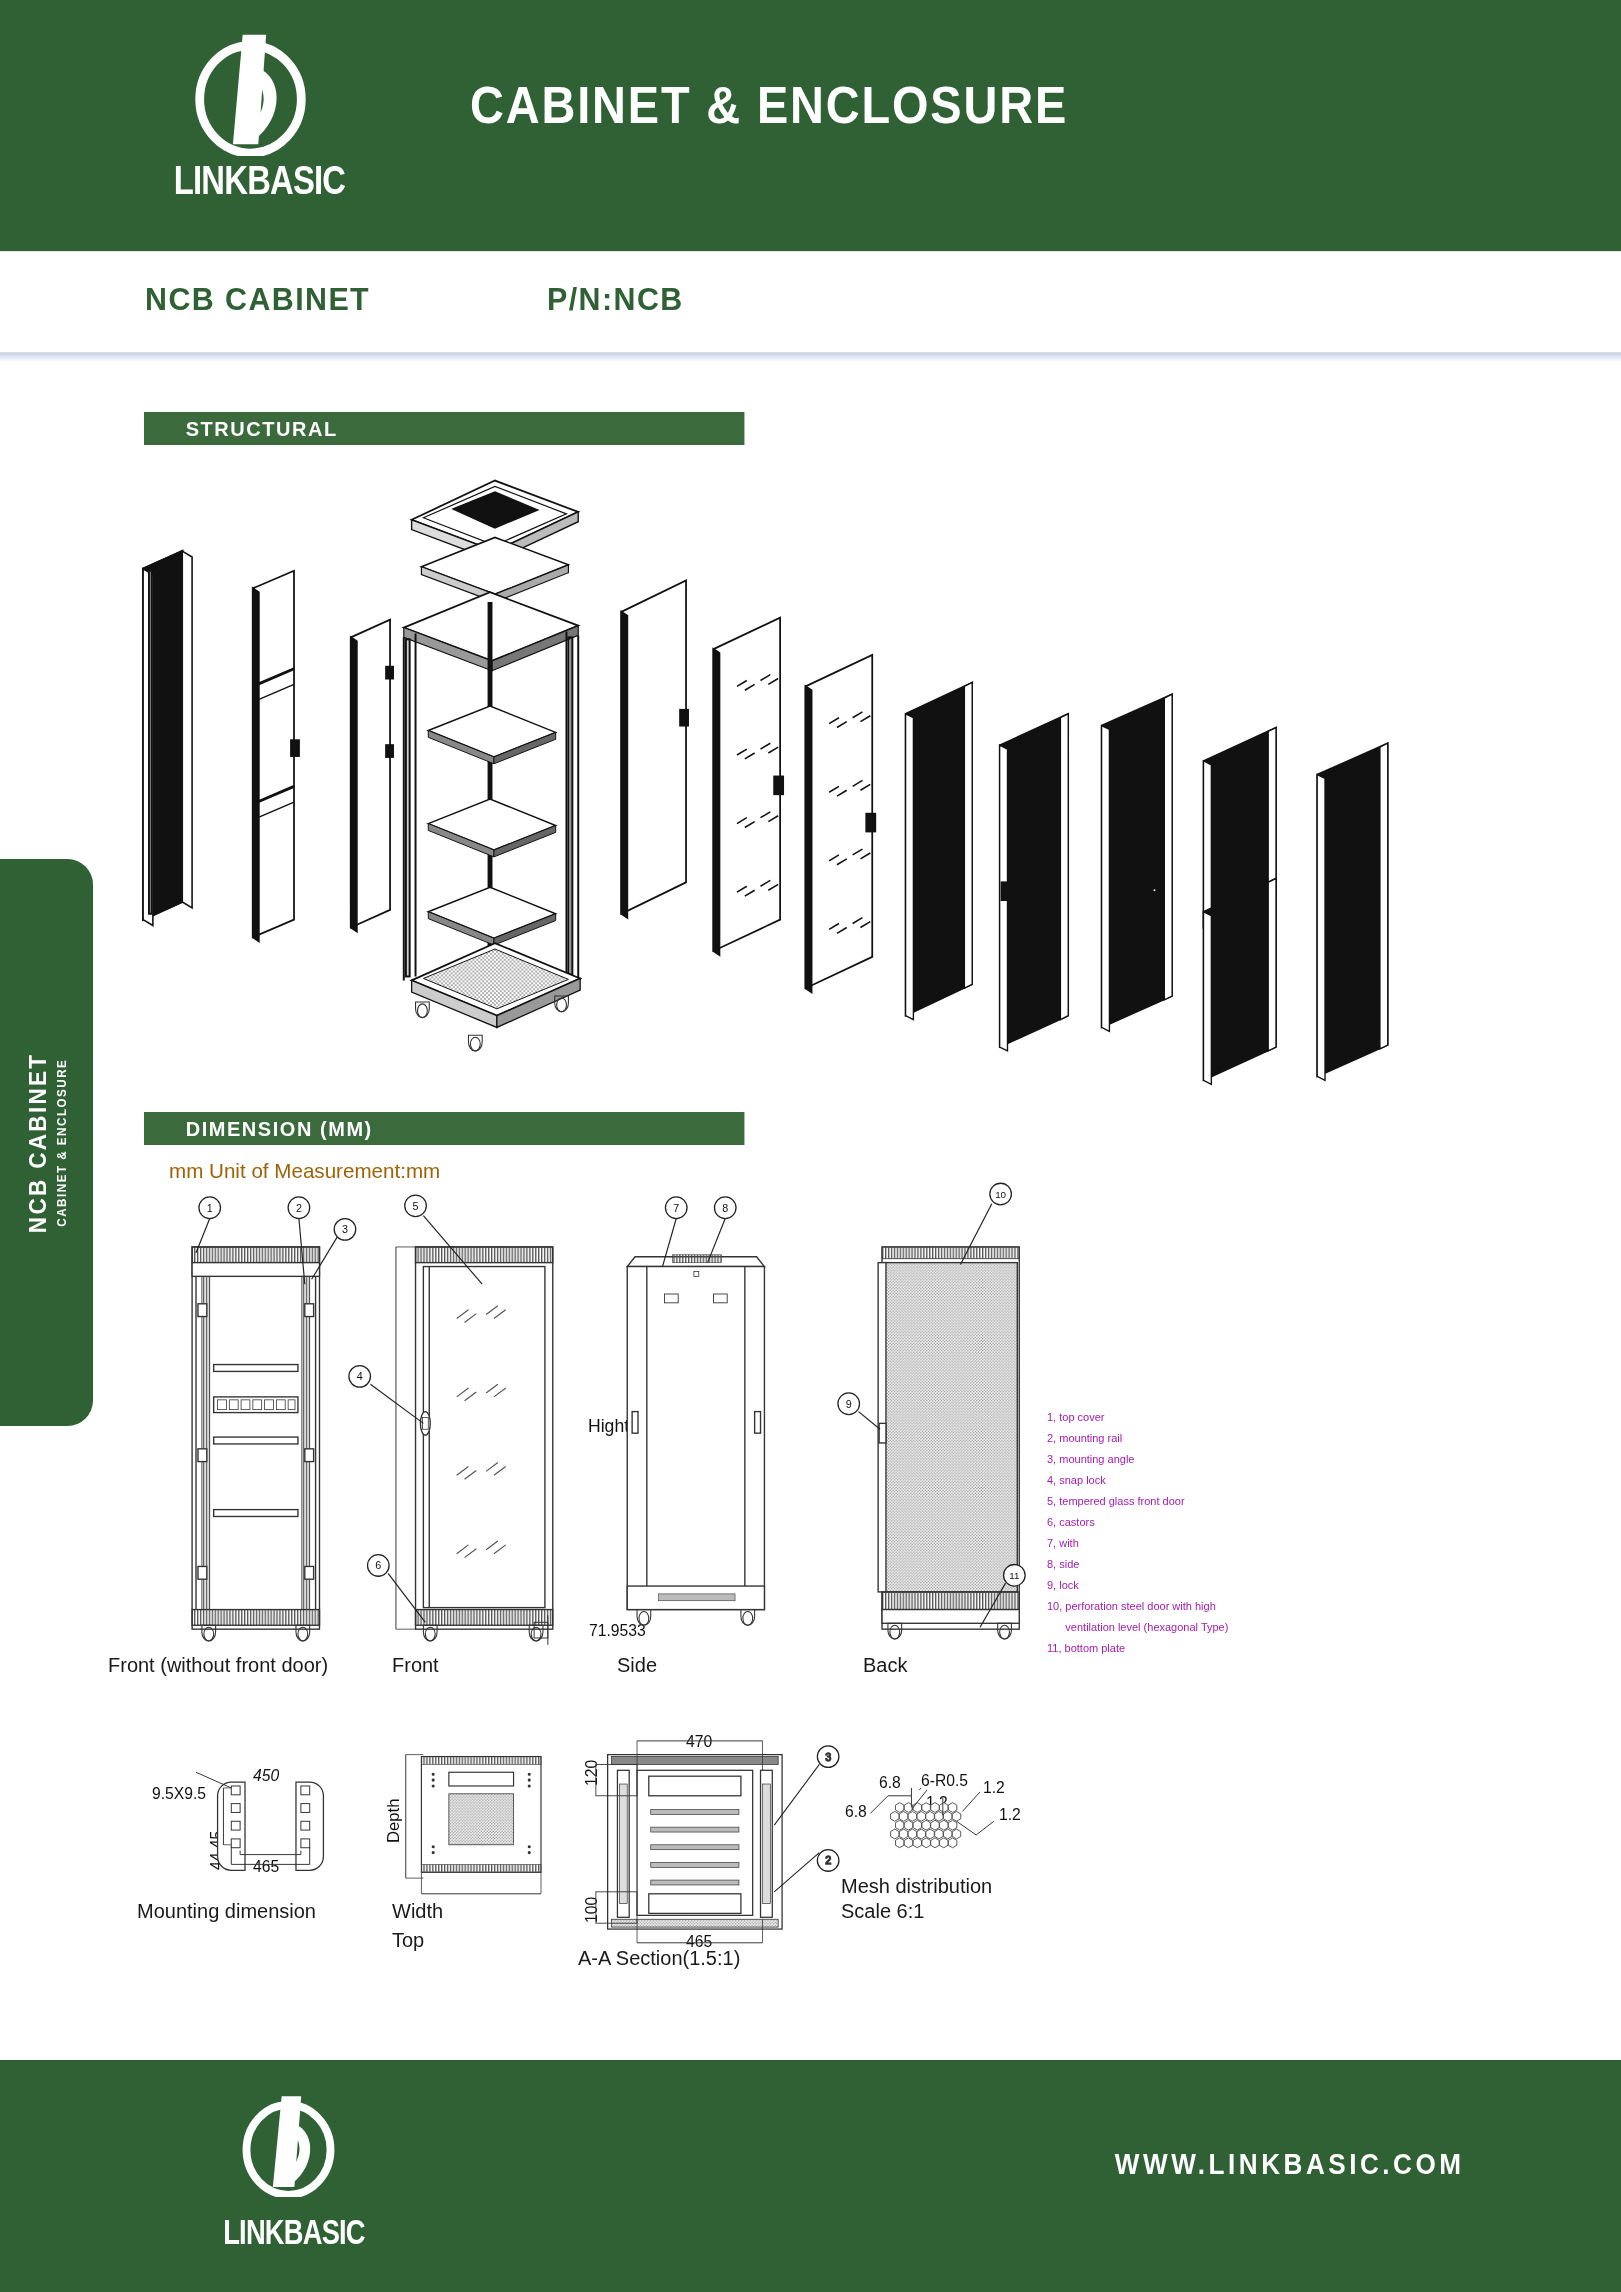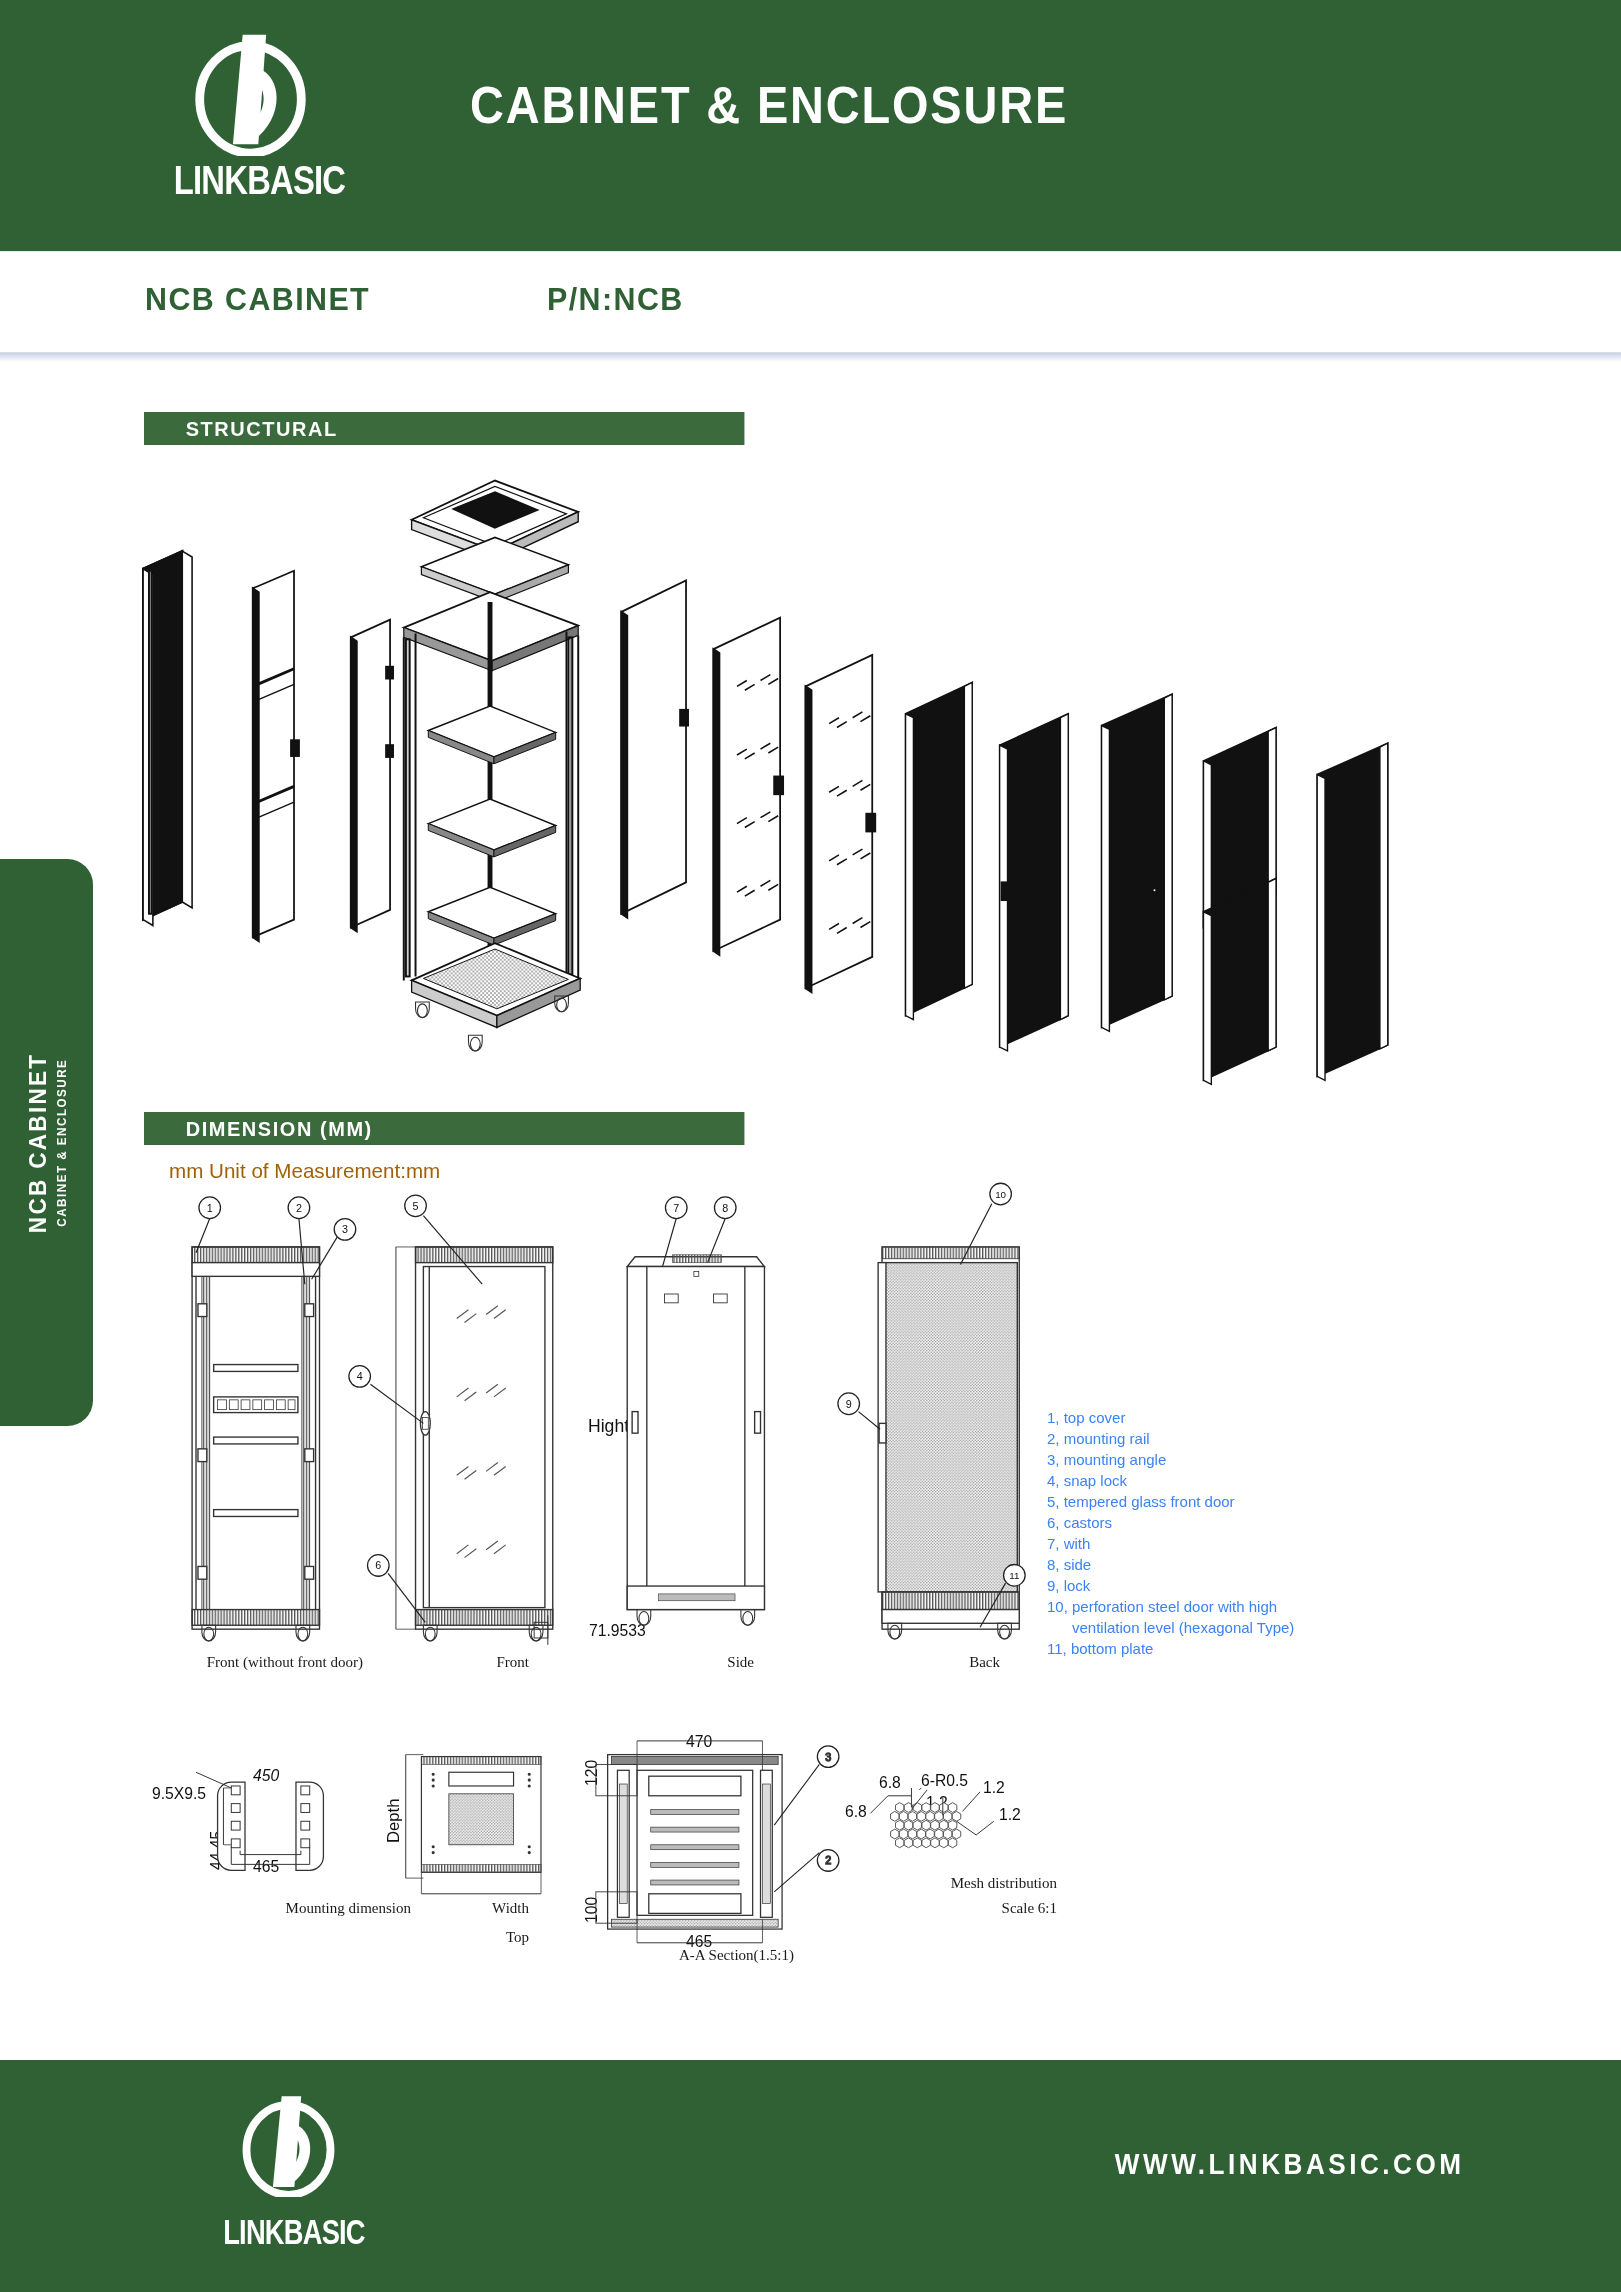--- a/index.html
+++ b/index.html
@@ -83,25 +83,25 @@
 
   .unit-note{
     position:absolute;left:169px;top:1159px;color:#a16207;font-size:20.6px;
   }
 
   
   .canvas{position:absolute;left:0;top:0;width:1621px;height:2293px;
           pointer-events:none;}
 
   
-  .vlabel{position:absolute;color:#1a1a1a;font-size:15px;text-align:right;font-family:Liberation Serif, serif;}
+  .vlabel{position:absolute;color:#1a1a1a;font-size:20px;text-align:left;}
 
   
   .legend{position:absolute;left:1047px;top:1407px;width:294px;}
-  .legend div{color:#3b82f6;font-size:15px;line-height:21px;white-space:pre;}
+  .legend div{color:#a21caf;font-size:11px;line-height:21px;white-space:pre;}
 
   
   .footer{
     position:absolute;left:0;top:2060px;width:1621px;height:232px;
     background:#2f6134;
   }
   .footer-mark{position:absolute;left:225px;top:31px;width:127px;height:106px;}
   .footer-word{
     position:absolute;left:201px;top:152px;width:186px;text-align:center;
     color:#fff;font-weight:bold;font-size:35px;letter-spacing:-1px;

